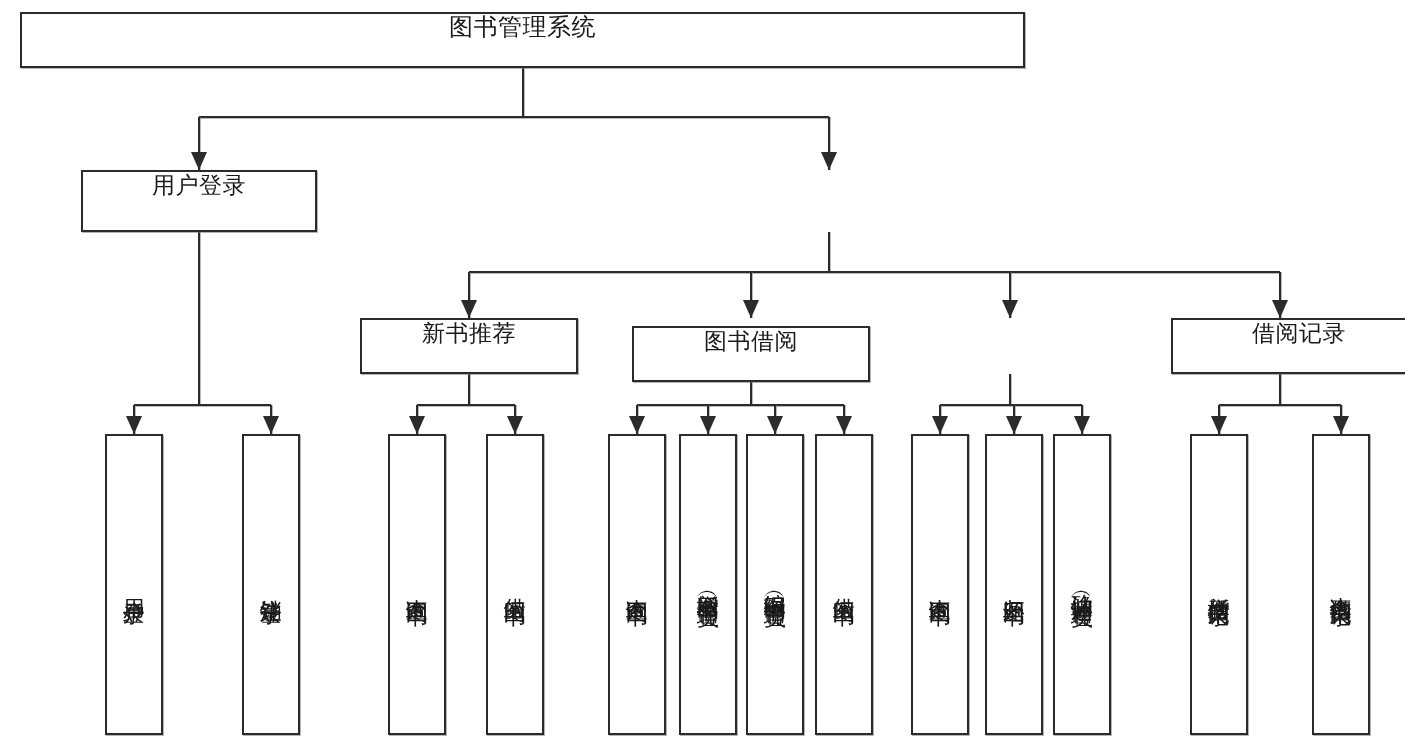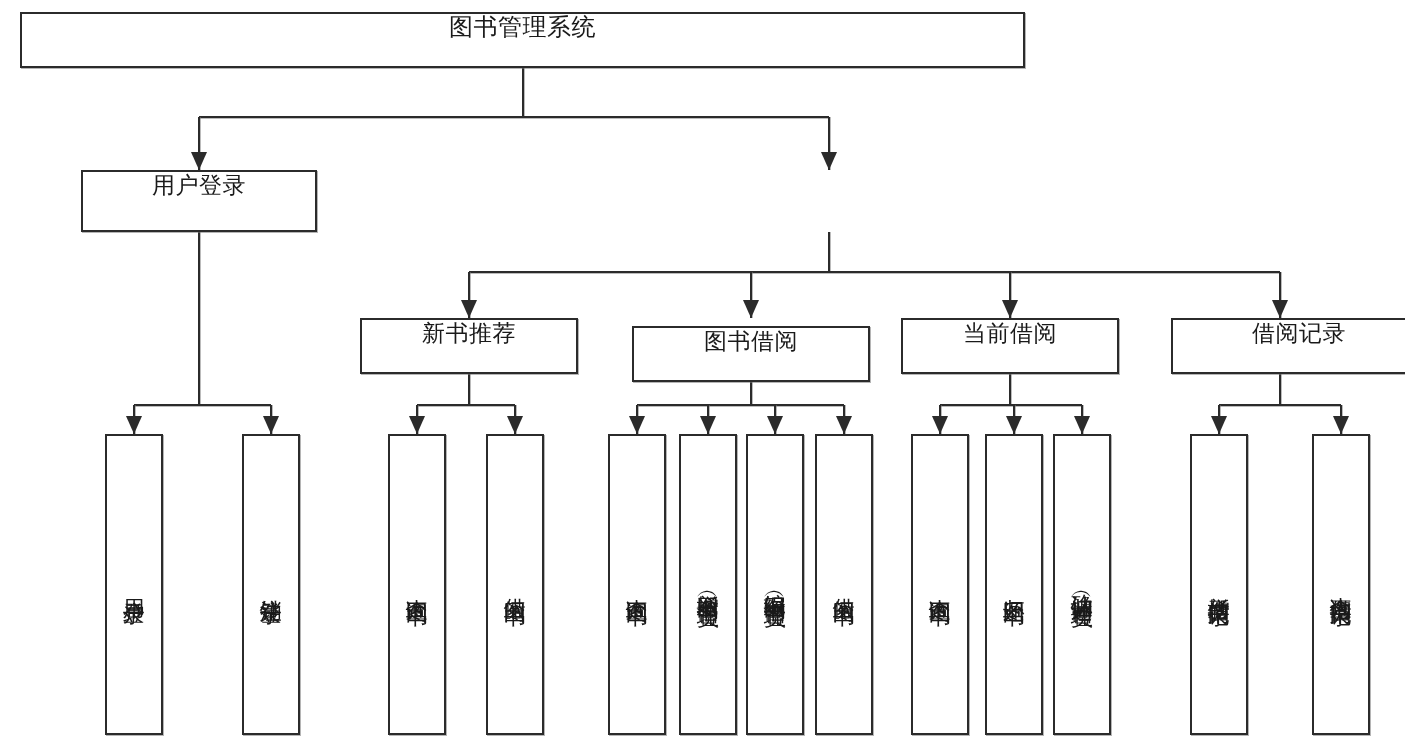--- a/index.html
+++ b/index.html
@@ -161,23 +161,20 @@
   <div class="node horiz" id="node-l1-0" style="left: 81px; top: 170px; width: 236px; height: 62px;">
     <span class="label">用户登录</span>
   </div>
 
   <div class="node horiz" id="node-l2-0" style="left: 360px; top: 318px; width: 218px; height: 56px;">
     <span class="label">新书推荐</span>
   </div>
   <div class="node horiz" id="node-l2-1" style="left: 632px; top: 318px; width: 238px; height: 56px; margin-top: 8px;">
     <span class="label">图书借阅</span>
   </div>
-  <div class="node horiz" id="node-l2-2" style="left: 901px; top: 318px; width: 218px; height: 56px;">
-    <span class="label">当前借阅</span>
-  </div>
   <div class="node horiz" id="node-l2-3" style="left: 1171px; top: 318px; width: 256px; height: 56px;">
     <span class="label">借阅记录</span>
   </div>
 
   <div class="node vert" id="node-leaf-0" style="left: 105px; top: 434px; width: 58px; height: 301px;">
     <span class="label">用户登录</span>
   </div>
   <div class="node vert" id="node-leaf-1" style="left: 242px; top: 434px; width: 58px; height: 301px;">
     <span class="label">注销登录</span>
   </div>

